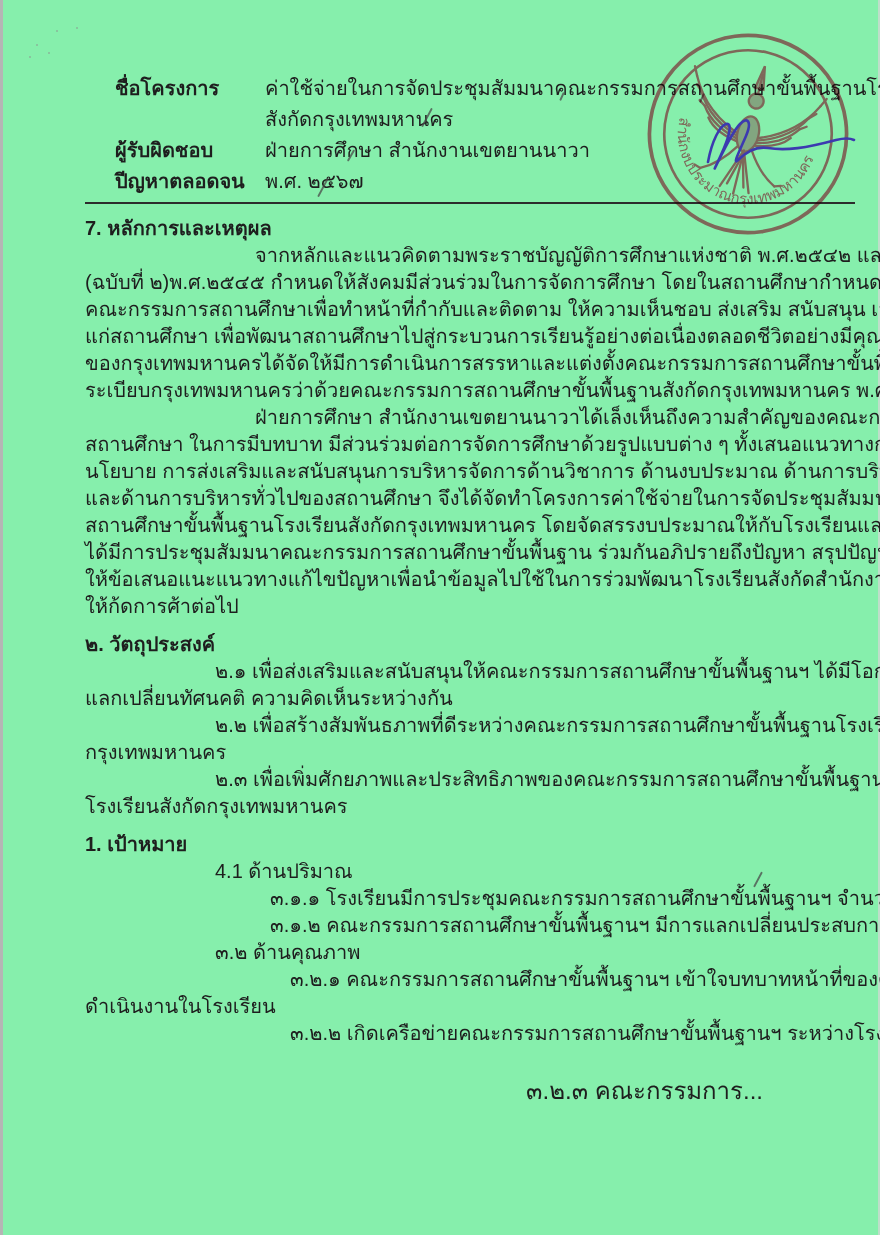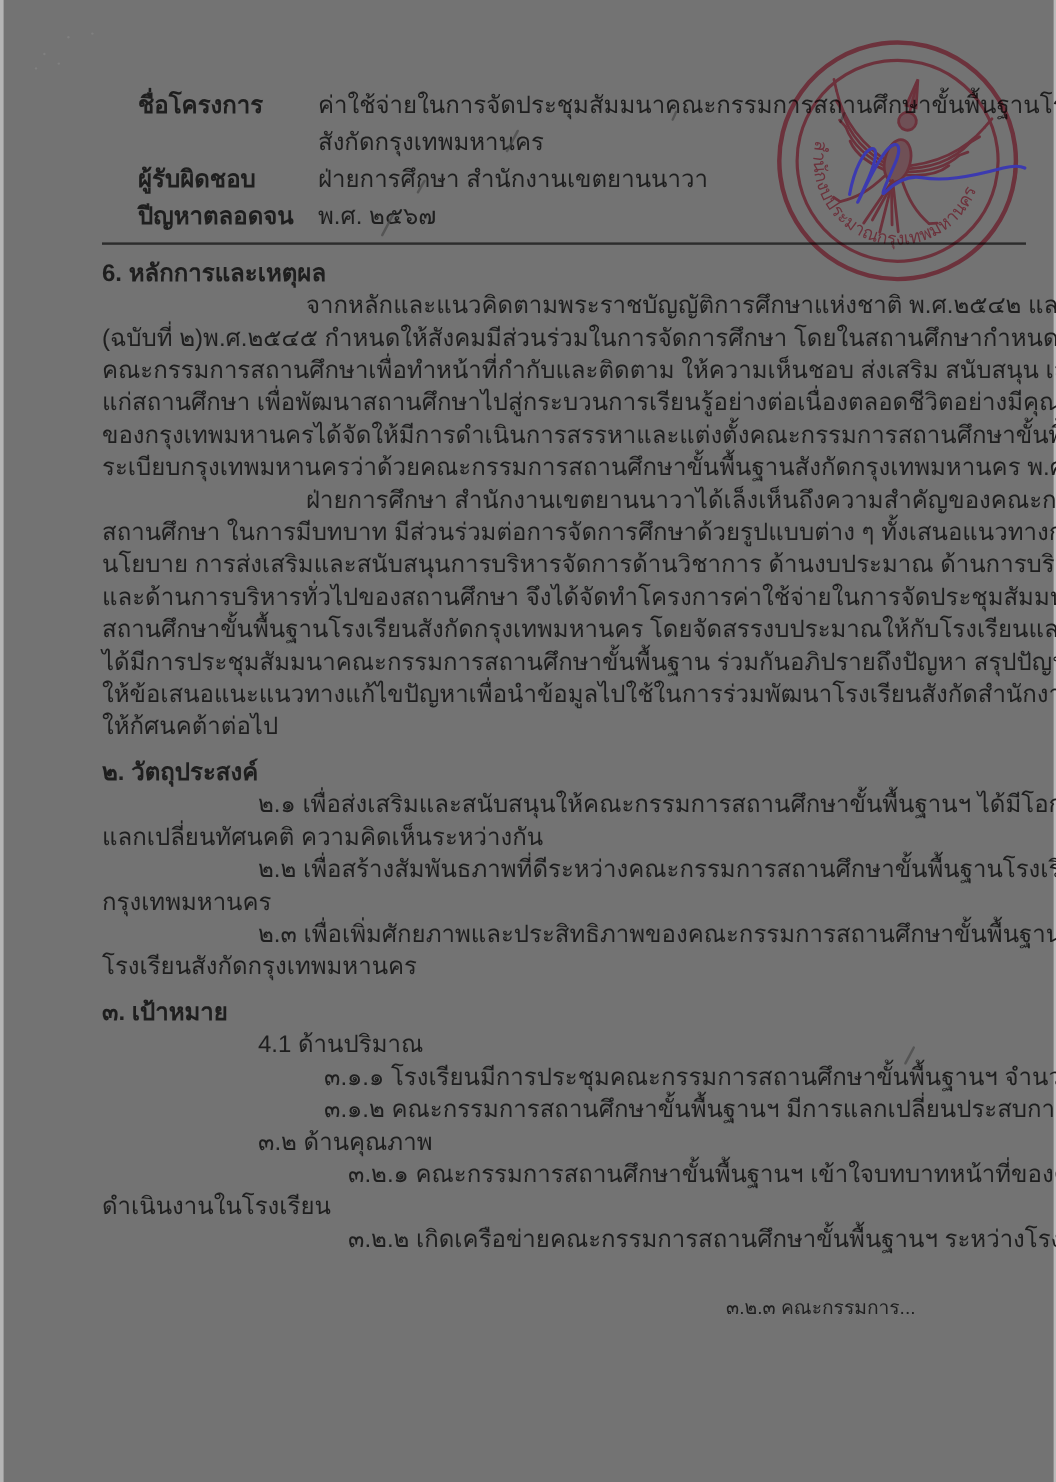--- a/index.html
+++ b/index.html
@@ -1,19 +1,19 @@
 <!DOCTYPE html>
 <html><head>
 <meta charset="utf-8">
 <style>
   html,body{margin:0;padding:0;background:#e8e8e8;}
   .page{
     position:relative;
     width:880px;height:1235px;
-    background:#737373;
+    background:#86efac;
     overflow:hidden;
     font-family:"Liberation Sans","DejaVu Sans",sans-serif;
     color:#1e1e1e;
   }
   .edge-left{position:absolute;left:0;top:0;bottom:0;width:3px;background:#b5b5b5;}
   .edge-right{position:absolute;right:0;top:0;bottom:0;width:2px;background:#d7d7d7;opacity:.7;}
   .speck{position:absolute;width:2px;height:2px;border-radius:50%;background:#8a8a8a;opacity:.55;}
 
   .content{position:absolute;left:85px;top:73px;width:770px;}
 
@@ -22,21 +22,21 @@
   .hdr .lbl{font-weight:bold;font-size:20px;line-height:31px;white-space:nowrap;}
   .hdr .val{font-size:20px;line-height:31px;white-space:nowrap;}
   .rule{border:none;border-top:2px solid #2c2c2c;margin:5px 0 0 0;width:100%;}
 
   .sec-h{font-weight:bold;font-size:20px;line-height:27px;margin-top:11px;white-space:nowrap;}
   .line{font-size:20px;line-height:27px;white-space:nowrap;}
   .L170{padding-left:170px;}
   .L130{padding-left:130px;}
   .L185{padding-left:185px;}
   .L205{padding-left:205px;}
-  .footer-cont{font-size:16px;line-height:27px;margin-top:30px;text-align:right;padding-right:92px;white-space:nowrap;}
+  .footer-cont{font-size:24px;line-height:27px;margin-top:30px;text-align:right;padding-right:92px;white-space:nowrap;}
 
   
   .stamp{position:absolute;left:642px;top:28px;width:212px;height:212px;mix-blend-mode:multiply;opacity:.9;z-index:3;}
   .signature{position:absolute;left:686px;top:110px;width:176px;height:84px;z-index:4;}
 
   
   .mark{position:absolute;width:2px;background:#4a4a4a;opacity:.75;border-radius:1px;z-index:2;}
 </style>
 </head>
 <body>
@@ -61,45 +61,45 @@
         <div class="val">สังกัดกรุงเทพมหานคร</div>
       </div>
       <div class="lbl">ผู้รับผิดชอบ</div>
       <div class="val">ฝ่ายการศึกษา สำนักงานเขตยานนาวา</div>
       <div class="lbl">ปีญหาตลอดจน</div>
       <div class="val">พ.ศ. ๒๕๖๗</div>
     </div>
 
     <hr class="rule">
 
-    <div class="sec-h">6. หลักการและเหตุผล</div>
+    <div class="sec-h">7. หลักการและเหตุผล</div>
     <div class="line L170">จากหลักและแนวคิดตามพระราชบัญญัติการศึกษาแห่งชาติ พ.ศ.๒๕๔๒ และที่แก้ไขเพิ่มเติม</div>
     <div class="line">(ฉบับที่ ๒)พ.ศ.๒๕๔๕ กำหนดให้สังคมมีส่วนร่วมในการจัดการศึกษา โดยในสถานศึกษากำหนดให้มี</div>
     <div class="line">คณะกรรมการสถานศึกษาเพื่อทำหน้าที่กำกับและติดตาม ให้ความเห็นชอบ ส่งเสริม สนับสนุน เสนอข้อคิดเห็น</div>
     <div class="line">แก่สถานศึกษา เพื่อพัฒนาสถานศึกษาไปสู่กระบวนการเรียนรู้อย่างต่อเนื่องตลอดชีวิตอย่างมีคุณภาพ โดยในส่วน</div>
     <div class="line">ของกรุงเทพมหานครได้จัดให้มีการดำเนินการสรรหาและแต่งตั้งคณะกรรมการสถานศึกษาขั้นพื้นฐานตาม</div>
     <div class="line">ระเบียบกรุงเทพมหานครว่าด้วยคณะกรรมการสถานศึกษาขั้นพื้นฐานสังกัดกรุงเทพมหานคร พ.ศ. ๒๕๔๗</div>
     <div class="line L170">ฝ่ายการศึกษา สำนักงานเขตยานนาวาได้เล็งเห็นถึงความสำคัญของคณะกรรมการ</div>
     <div class="line">สถานศึกษา ในการมีบทบาท มีส่วนร่วมต่อการจัดการศึกษาด้วยรูปแบบต่าง ๆ ทั้งเสนอแนวทางการกำหนด</div>
     <div class="line">นโยบาย การส่งเสริมและสนับสนุนการบริหารจัดการด้านวิชาการ ด้านงบประมาณ ด้านการบริหารงานบุคคล</div>
     <div class="line">และด้านการบริหารทั่วไปของสถานศึกษา จึงได้จัดทำโครงการค่าใช้จ่ายในการจัดประชุมสัมมนาคณะกรรมการ</div>
     <div class="line">สถานศึกษาขั้นพื้นฐานโรงเรียนสังกัดกรุงเทพมหานคร โดยจัดสรรงบประมาณให้กับโรงเรียนและสำนักงานเขต</div>
     <div class="line">ได้มีการประชุมสัมมนาคณะกรรมการสถานศึกษาขั้นพื้นฐาน ร่วมกันอภิปรายถึงปัญหา สรุปปัญหาตลอดจน</div>
     <div class="line">ให้ข้อเสนอแนะแนวทางแก้ไขปัญหาเพื่อนำข้อมูลไปใช้ในการร่วมพัฒนาโรงเรียนสังกัดสำนักงานเขตยานนาวา</div>
-    <div class="line">ให้ก้ศนคต้าต่อไป</div>
+    <div class="line">ให้ก้ดการศ้าต่อไป</div>
 
     <div class="sec-h">๒. วัตถุประสงค์</div>
     <div class="line L130">๒.๑ เพื่อส่งเสริมและสนับสนุนให้คณะกรรมการสถานศึกษาขั้นพื้นฐานฯ ได้มีโอกาสพบปะ</div>
     <div class="line">แลกเปลี่ยนทัศนคติ ความคิดเห็นระหว่างกัน</div>
     <div class="line L130">๒.๒ เพื่อสร้างสัมพันธภาพที่ดีระหว่างคณะกรรมการสถานศึกษาขั้นพื้นฐานโรงเรียนสังกัด</div>
     <div class="line">กรุงเทพมหานคร</div>
     <div class="line L130">๒.๓ เพื่อเพิ่มศักยภาพและประสิทธิภาพของคณะกรรมการสถานศึกษาขั้นพื้นฐานฯ เพื่อพัฒนา</div>
     <div class="line">โรงเรียนสังกัดกรุงเทพมหานคร</div>
 
-    <div class="sec-h">๓. เป้าหมาย</div>
+    <div class="sec-h">1. เป้าหมาย</div>
     <div class="line L130">4.1 ด้านปริมาณ</div>
     <div class="line L185">๓.๑.๑ โรงเรียนมีการประชุมคณะกรรมการสถานศึกษาขั้นพื้นฐานฯ จำนวน ๔ ครั้ง</div>
     <div class="line L185">๓.๑.๒ คณะกรรมการสถานศึกษาขั้นพื้นฐานฯ มีการแลกเปลี่ยนประสบการณ์ซึ่งกันและกัน</div>
     <div class="line L130">๓.๒ ด้านคุณภาพ</div>
     <div class="line L205">๓.๒.๑ คณะกรรมการสถานศึกษาขั้นพื้นฐานฯ เข้าใจบทบาทหน้าที่ของตนเองในการ</div>
     <div class="line">ดำเนินงานในโรงเรียน</div>
     <div class="line L205">๓.๒.๒ เกิดเครือข่ายคณะกรรมการสถานศึกษาขั้นพื้นฐานฯ ระหว่างโรงเรียนและระหว่าง</div>
 
     <div class="footer-cont">๓.๒.๓ คณะกรรมการ...</div>
   </div>

